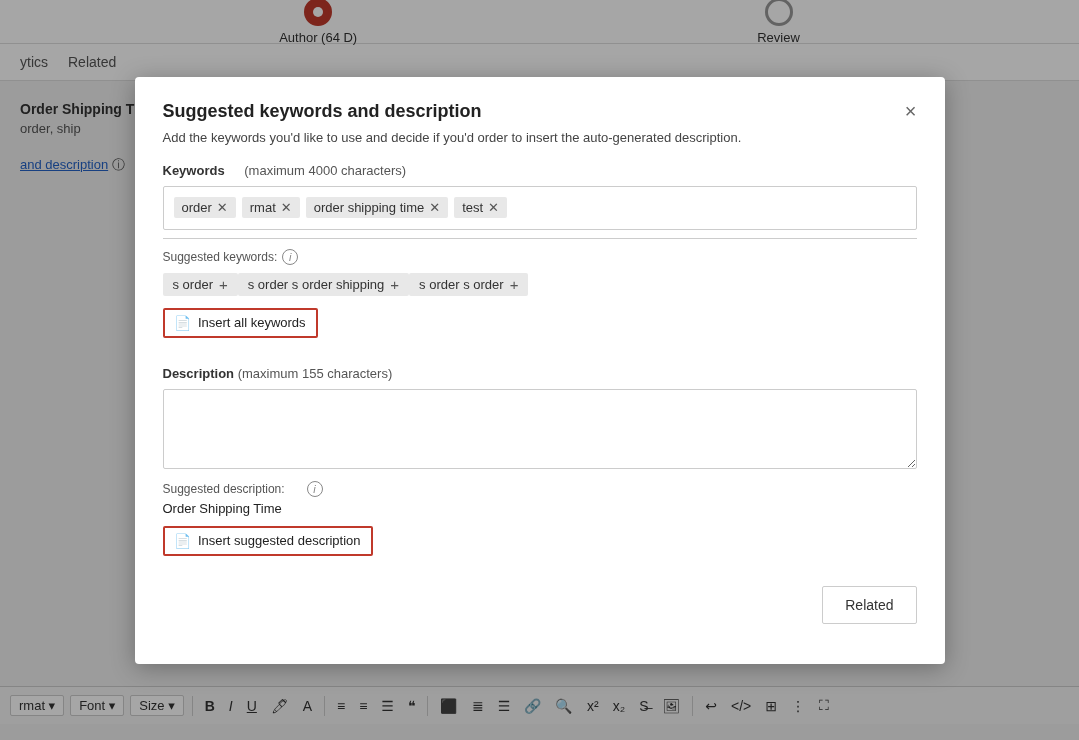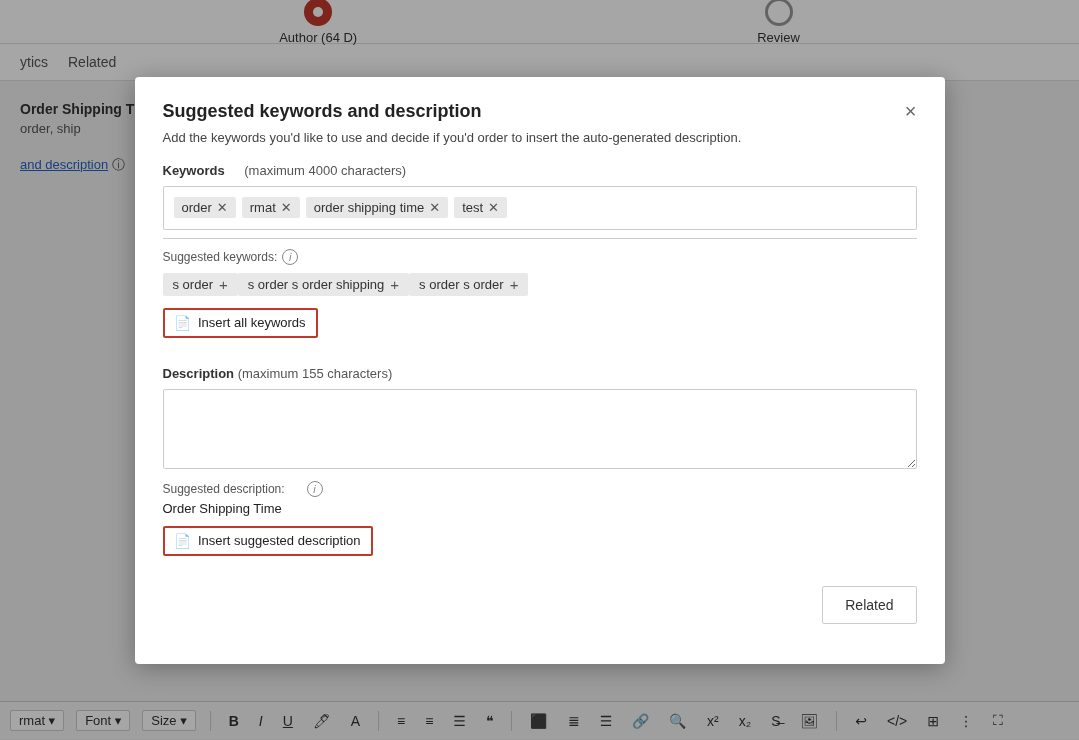--- a/index.html
+++ b/index.html
@@ -84,29 +84,29 @@
     }
 
     .bg-left-text {
       color: #333;
       font-size: 14px;
       padding: 20px;
     }
 
     .bg-bottom-bar {
       position: absolute;
-      bottom: 1px; left: 0;
+      bottom: 16px; left: 0;
       width: 100%;
       height: 38px;
       background: #f5f5f5;
       border-top: 1px solid #ccc;
       display: flex;
       align-items: center;
       padding: 0 10px;
-      gap: 12px;
+      gap: 6px;
     }
 
     .toolbar-btn {
       padding: 2px 8px;
       font-size: 13px;
       background: #fff;
       border: 1px solid #ccc;
       border-radius: 2px;
       cursor: pointer;
       color: #333;

